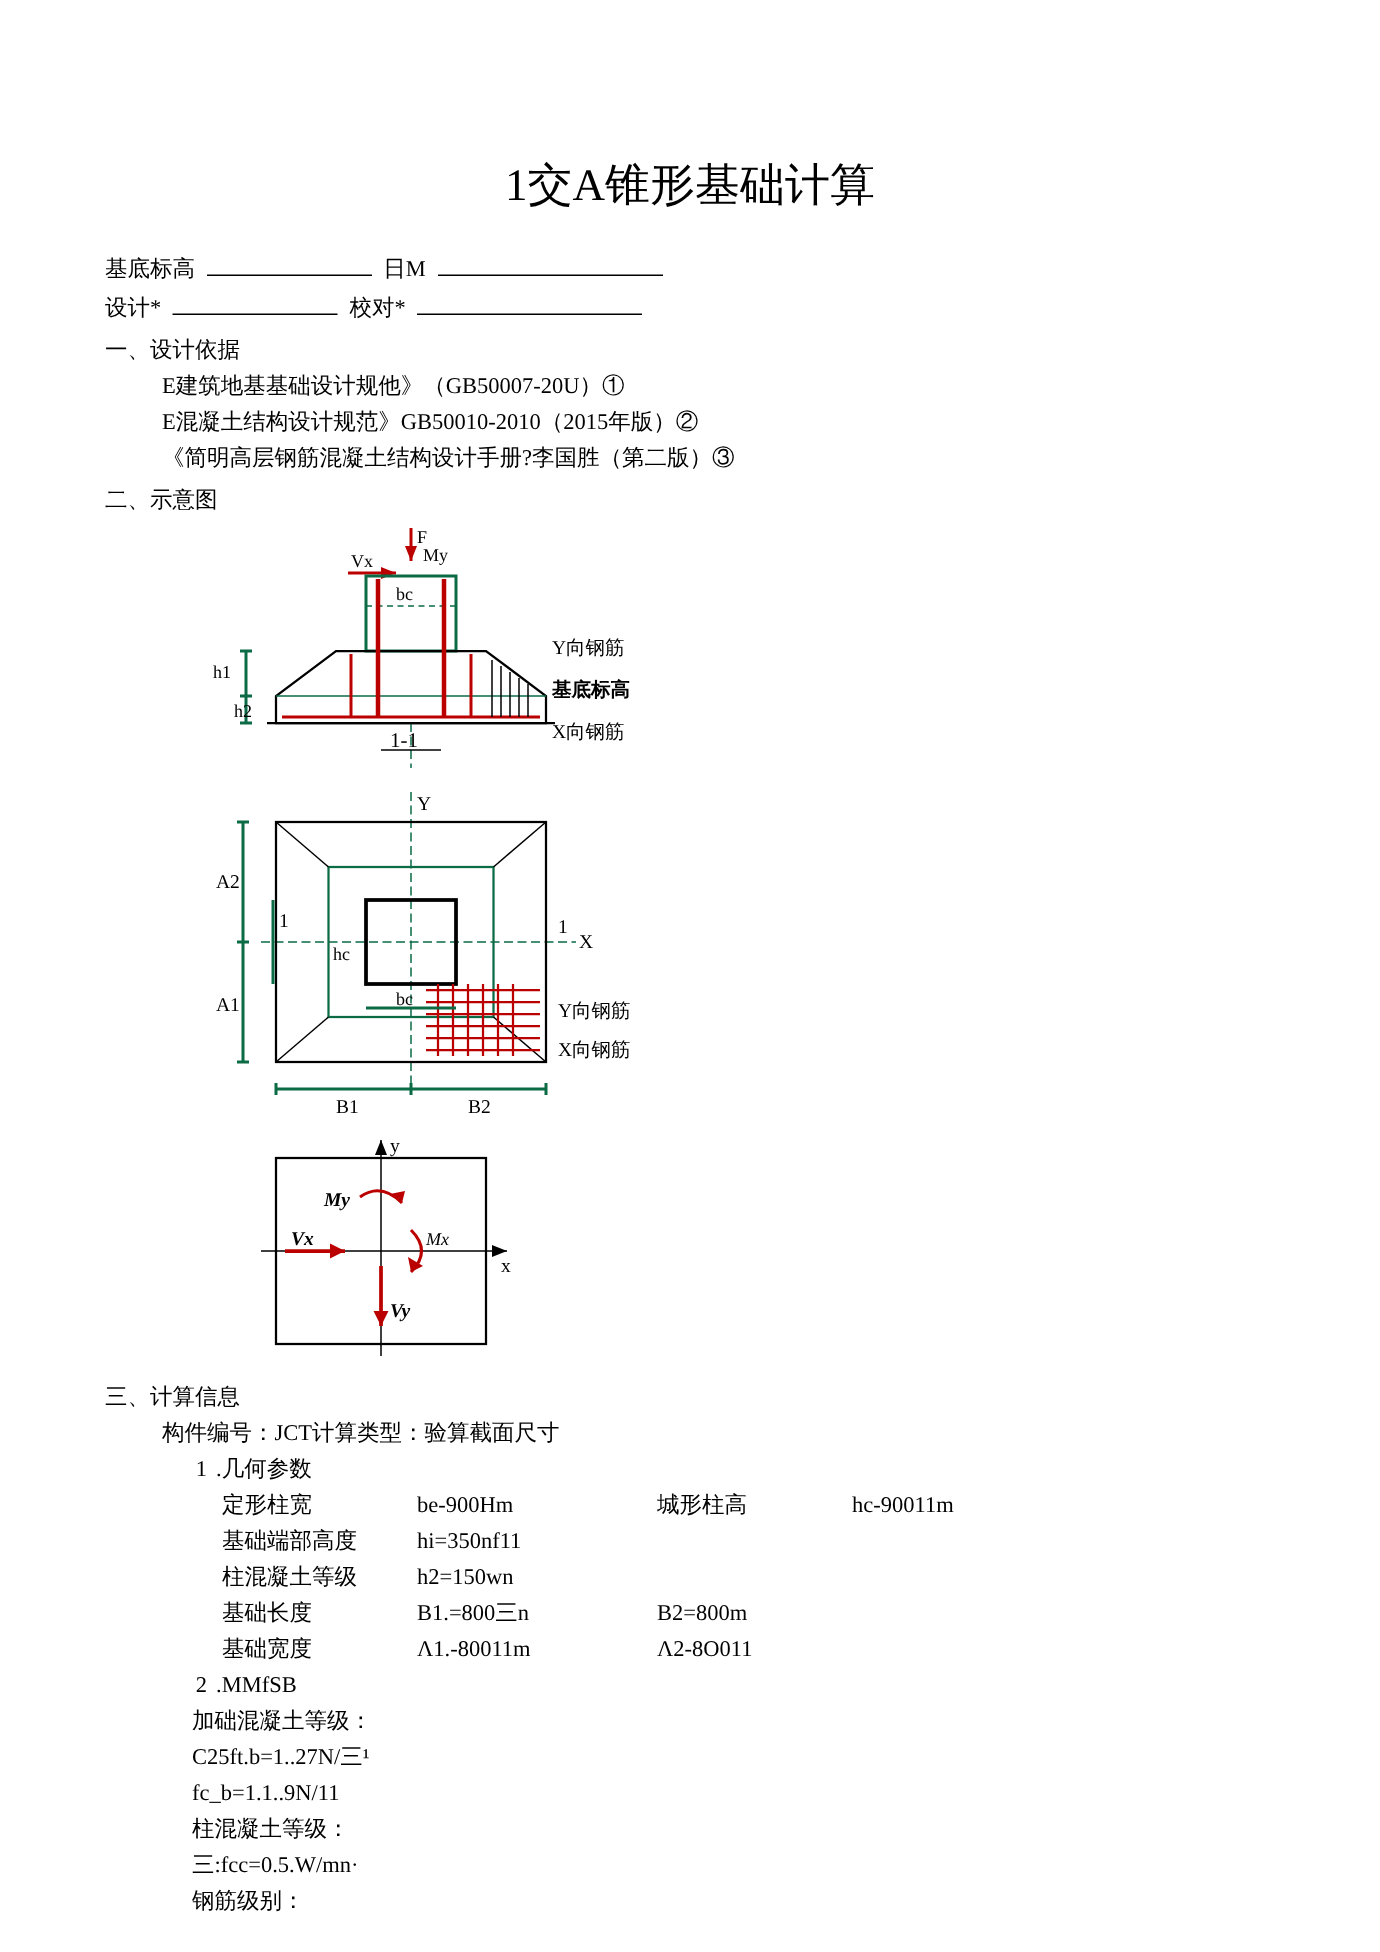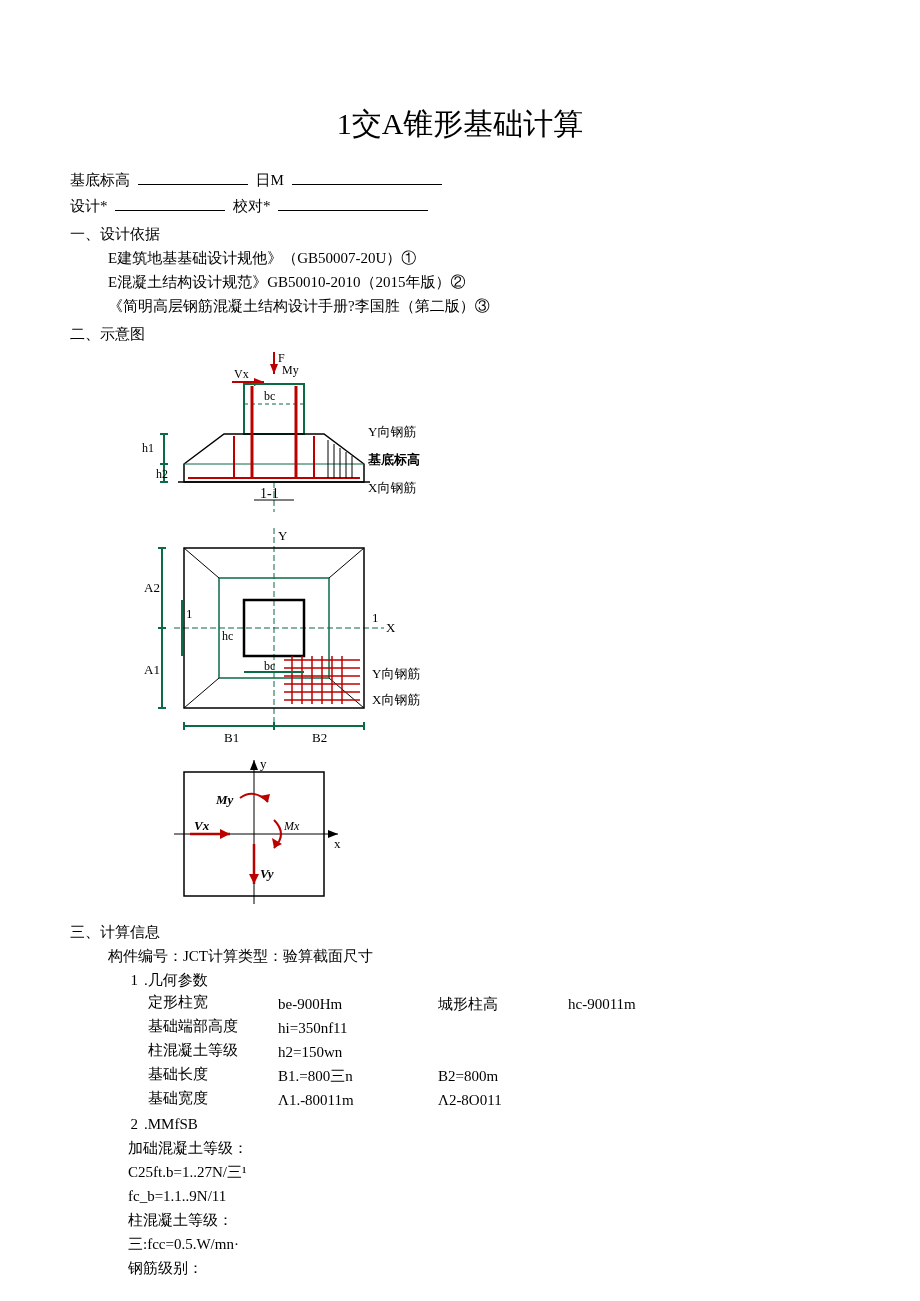--- a/index.html
+++ b/index.html
@@ -37,21 +37,21 @@
     }
     .indent1 { margin-left: 38px; }
     .diagram-block {
       margin: 6px 0 6px 54px;
     }
     svg { display: block; }
     .param-row {
       display: flex;
       margin-left: 78px;
     }
-    .param-row .c1 { width: 130px; font-family: Liberation Mono, monospace; }
+    .param-row .c1 { width: 130px; }
     .param-row .c2 { width: 160px; }
     .param-row .c3 { width: 130px; }
     .param-row .c4 { width: 140px; }
     .mat-row {
       display: flex;
       margin-left: 58px;
       flex-direction: column;
     }
     .mat-row .m1 { width: 150px; }
     .mat-row .m2 { width: 200px; }

